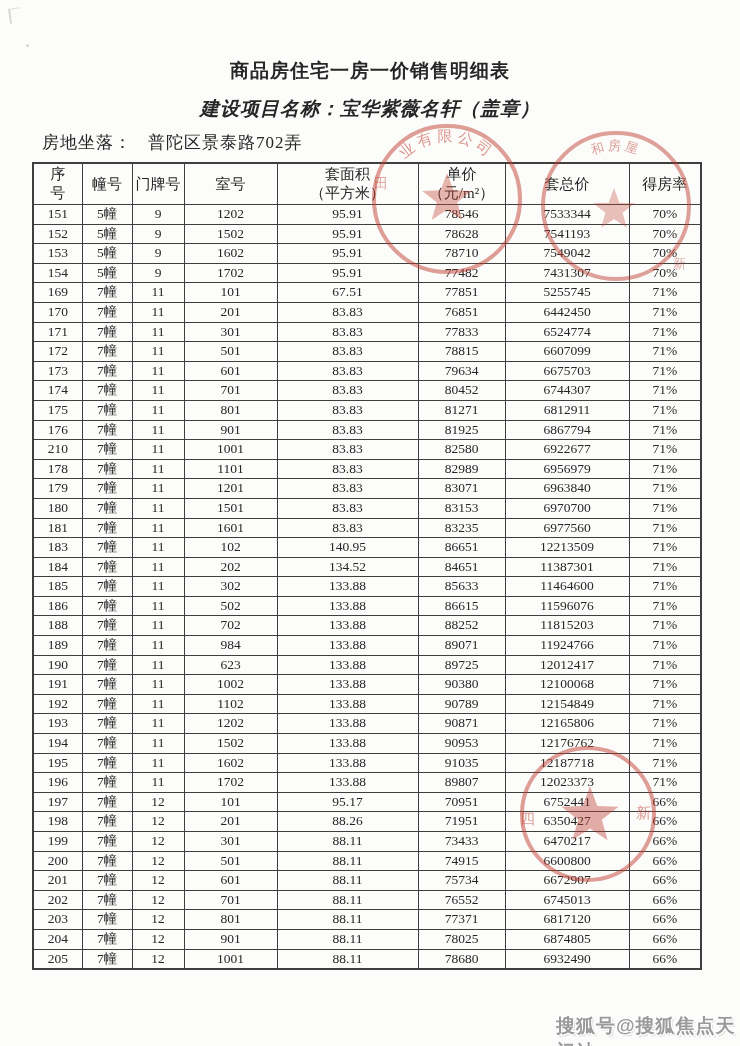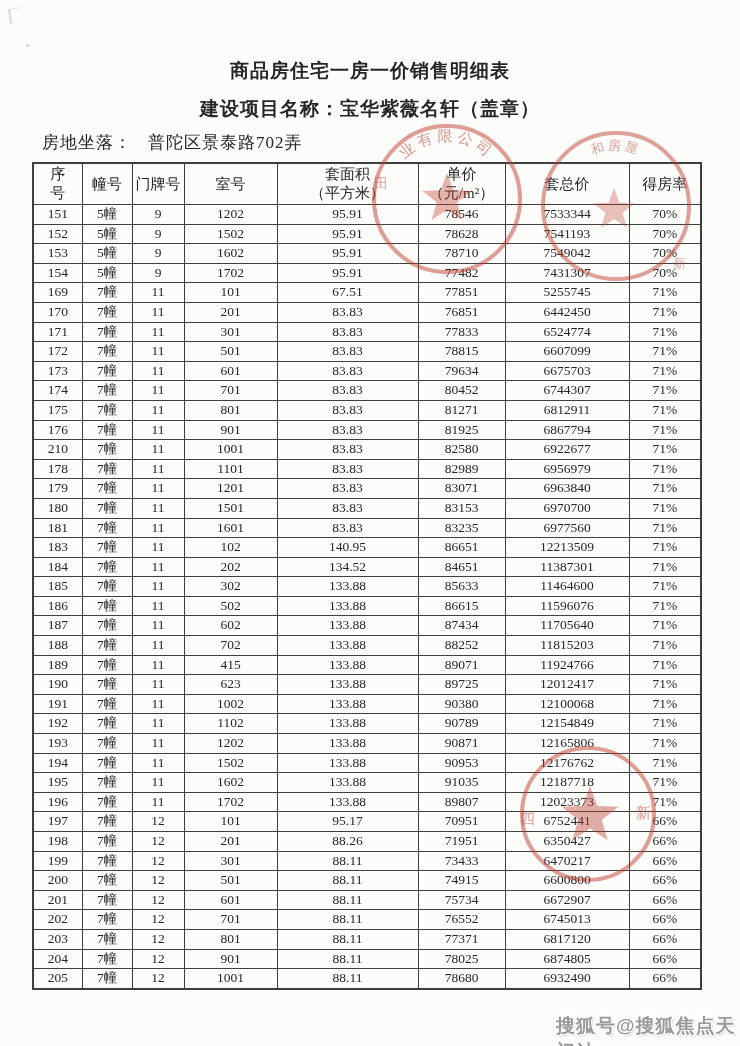--- a/index.html
+++ b/index.html
@@ -10,21 +10,21 @@
     font-family:"Liberation Serif", serif;
     color:#262626;
     overflow:hidden;
   }
   .doc-title{
     position:absolute;top:58px;left:0;width:100%;
     text-align:center;font-size:19px;font-weight:bold;letter-spacing:1px;
   }
   .doc-subtitle{
     position:absolute;top:96px;left:0;width:100%;
-    text-align:center;font-size:19px;font-weight:bold;letter-spacing:1px;
+    text-align:center;font-size:19px;font-weight:bold;letter-spacing:1px;font-style:italic;
   }
   .location-line{
     position:absolute;top:131px;left:42px;
     font-size:17px;letter-spacing:1px;font-family:Liberation Serif, serif;
   }
   .location-line .loc-value{margin-left:16px;}
   table.price-table{
     position:absolute;left:32px;top:162px;width:668px;
     border-collapse:collapse;table-layout:fixed;
   }
@@ -309,44 +309,34 @@
           <td>186</td>
           <td>7幢</td>
           <td>11</td>
           <td>502</td>
           <td>133.88</td>
           <td>86615</td>
           <td>11596076</td>
           <td>71%</td>
         </tr>
         <tr>
-          <td>187</td>
-          <td>7幢</td>
-          <td>11</td>
-          <td>602</td>
-          <td>133.88</td>
-          <td>87434</td>
-          <td>11705640</td>
-          <td>71%</td>
-        </tr>
-        <tr>
           <td>188</td>
           <td>7幢</td>
           <td>11</td>
           <td>702</td>
           <td>133.88</td>
           <td>88252</td>
           <td>11815203</td>
           <td>71%</td>
         </tr>
         <tr>
           <td>189</td>
           <td>7幢</td>
           <td>11</td>
-          <td>415</td>
+          <td>984</td>
           <td>133.88</td>
           <td>89071</td>
           <td>11924766</td>
           <td>71%</td>
         </tr>
         <tr>
           <td>190</td>
           <td>7幢</td>
           <td>11</td>
           <td>623</td>

